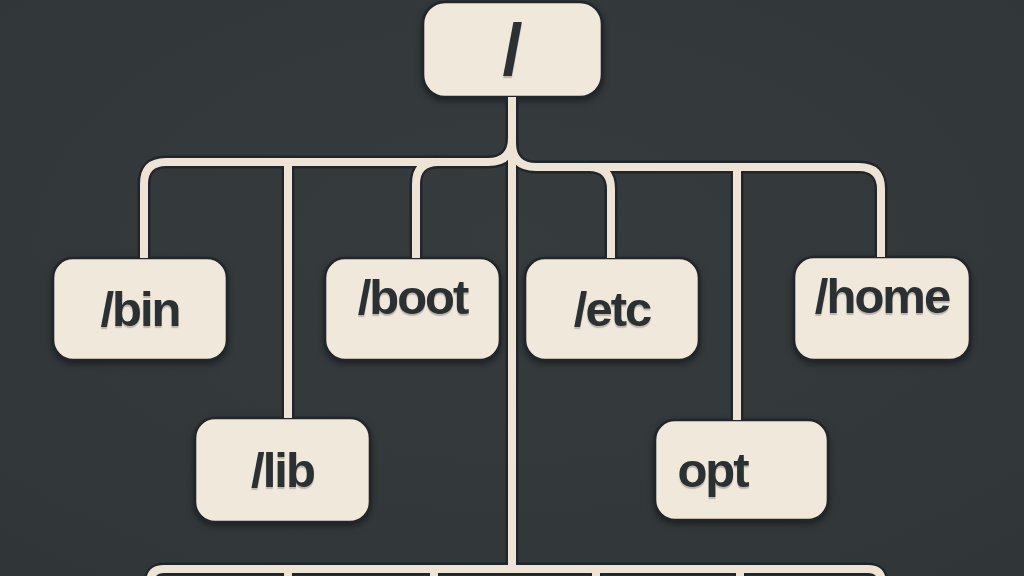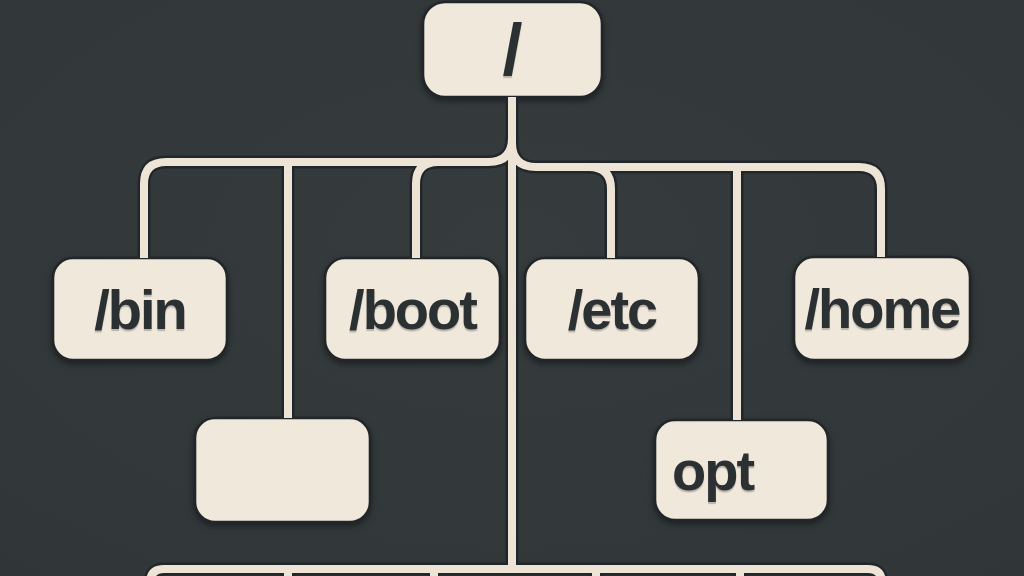--- a/index.html
+++ b/index.html
@@ -21,21 +21,21 @@
     filter:drop-shadow(0 3px 3px rgba(10,13,15,0.55));
   }
   .pipe-under{fill:none;stroke:var(--outline);stroke-width:13;stroke-linecap:butt;}
   .pipe-over{fill:none;stroke:var(--line);stroke-width:8;stroke-linecap:butt;}
   .node-label{
     position:absolute;
     display:flex;align-items:center;justify-content:center;
     color:var(--text);
     font-weight:bold;
     letter-spacing:-2px;
-    font-size:56px;
+    font-size:49px;
     text-shadow:0 2px 1px rgba(22,25,27,0.25);
     pointer-events:none;
     white-space:nowrap;
   }
   .node-label.root{font-size:72px;letter-spacing:0;}
 </style>
 </head>
 <body>
 
 <div class="stage">
@@ -69,22 +69,23 @@
     <g>
       <use href="#pipes" class="pipe-under"></use>
       <use href="#pipes" class="pipe-over"></use>
     </g>
   </svg>
 
   <div class="node-label root" style="left:423px;top:2px;width:179px;height:95px;">/</div>
 
   <div class="node-label" style="left:53px;top:258px;width:174px;height:102px;">/bin</div>
 
-  <div class="node-label" style="left:325px;top:258px;width:175px;height:102px;">/boot</div>
+  <div class="node-label" style="left:325px;top:246px;width:175px;height:102px;">/boot</div>
 
   <div class="node-label" style="left:525px;top:258px;width:174px;height:102px;text-align:right;">/etc</div>
 
-  <div class="node-label" style="left:794px;top:257px;width:176px;height:103px;">/home</div>
+  <div class="node-label" style="left:794px;top:244px;width:176px;height:103px;">/home</div>
 
+  <div class="node-label" style="left:195px;top:418px;width:175px;height:104px;">/lib</div>
 
   <div class="node-label" style="left:626px;top:420px;width:173px;height:100px;">opt</div>
 
 </div>
 
 </body></html>

